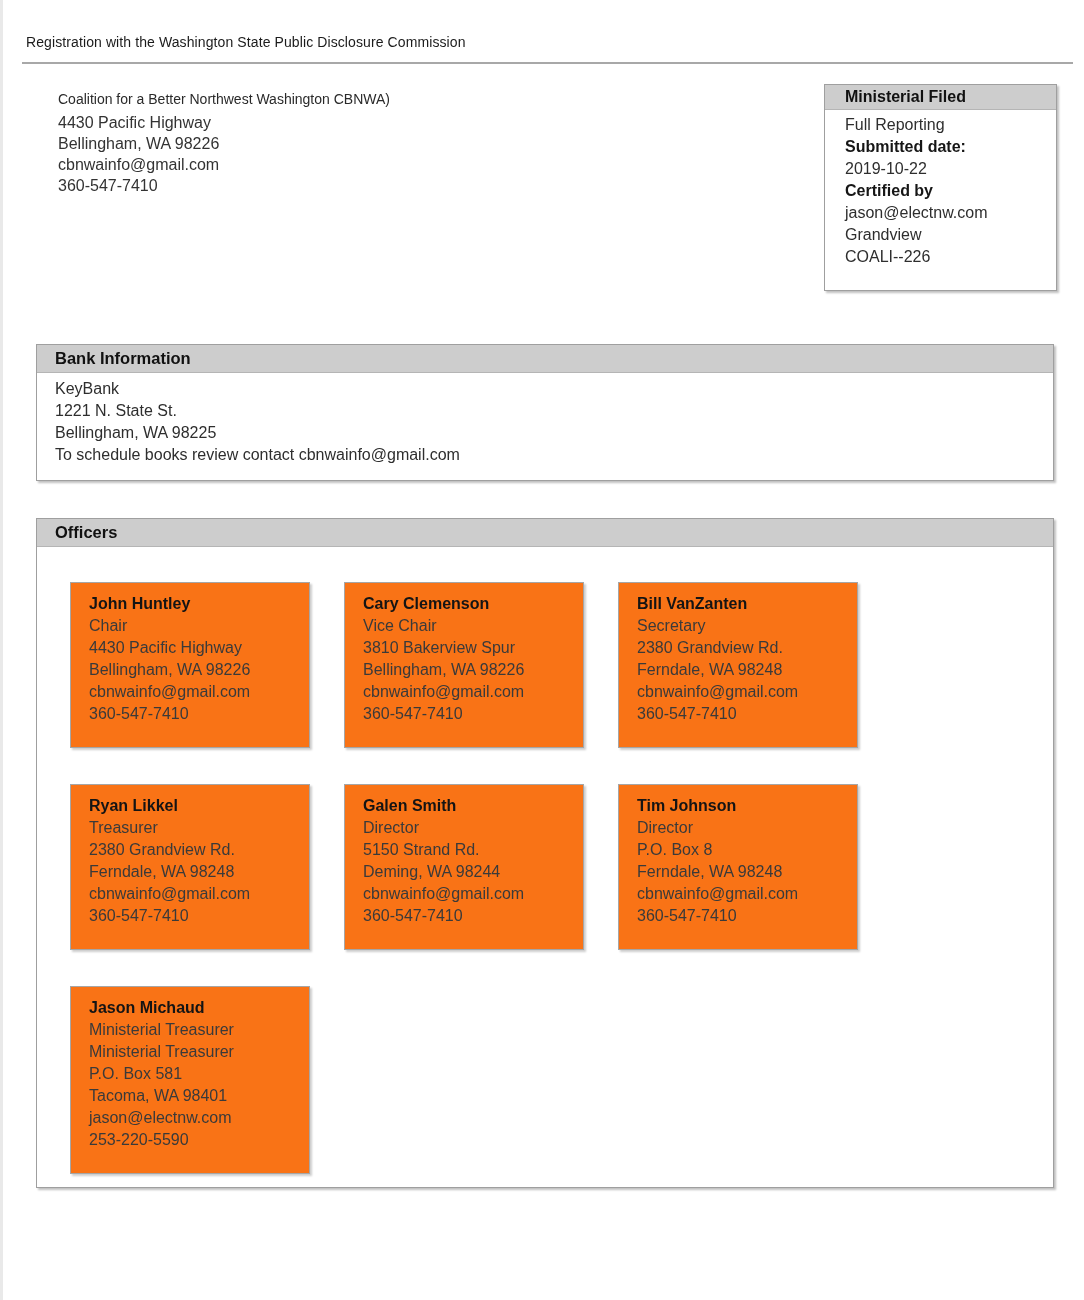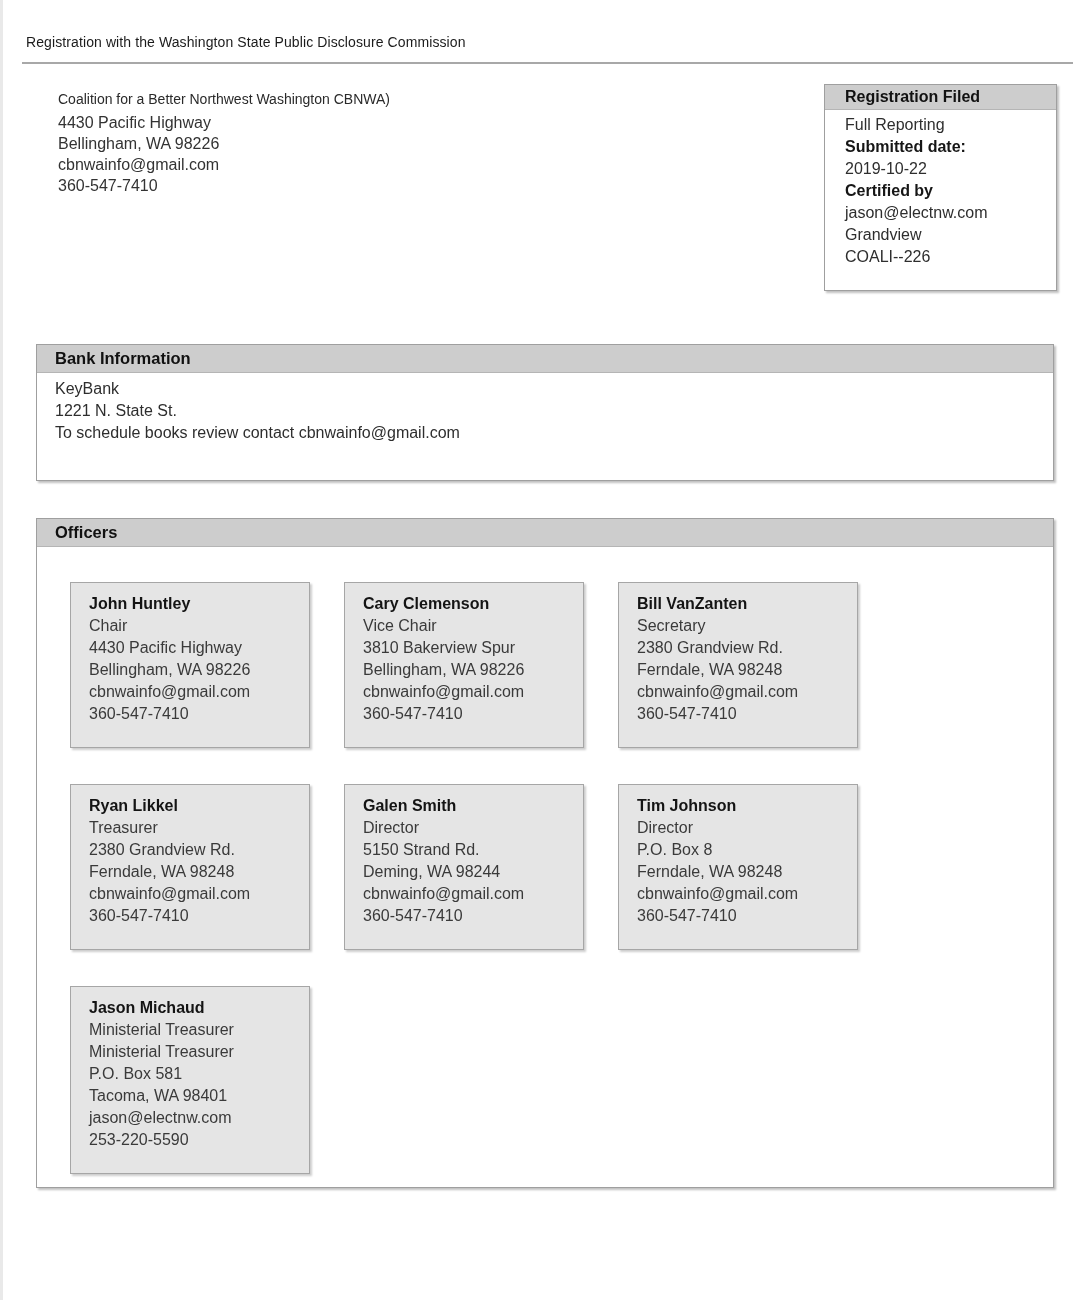--- a/index.html
+++ b/index.html
@@ -108,21 +108,21 @@
     display: flex;
     flex-wrap: wrap;
     align-items: flex-start;
     column-gap: 34px;
     row-gap: 36px;
     padding: 35px 20px 24px 33px;
   }
   .card {
     box-sizing: border-box;
     width: 240px;
-    background: #e5e5e5;
+    background: #f97316;
     border: 1px solid #a6a6a6;
     box-shadow: 2px 2px 2px rgba(0,0,0,0.2);
     padding: 10px 18px 22px 18px;
     font-size: 16px;
     line-height: 22px;
     color: #3a3a3a;
   }
   .card .officer-name {
     font-weight: bold;
     color: #141414;
@@ -140,37 +140,38 @@
 
   <div class="org-block">
     <div class="org-name">Coalition for a Better Northwest Washington CBNWA)</div>
     <div>4430 Pacific Highway</div>
     <div>Bellingham, WA 98226</div>
     <div>cbnwainfo@gmail.com</div>
     <div>360-547-7410</div>
   </div>
 
   <aside class="reg-box">
-    <div class="box-header">Registration Filed</div>
+    <div class="box-header">Ministerial Filed</div>
     <div class="box-body">
       <div>Full Reporting</div>
       <div class="bold">Submitted date:</div>
       <div>2019-10-22</div>
       <div class="bold">Certified by</div>
       <div>jason@electnw.com</div>
       <div>Grandview</div>
       <div>COALI--226</div>
     </div>
   </aside>
 
   <section class="panel bank">
     <div class="panel-header">Bank Information</div>
     <div class="panel-body">
       <div>KeyBank</div>
       <div>1221 N. State St.</div>
+      <div>Bellingham, WA 98225</div>
       <div>To schedule books review contact cbnwainfo@gmail.com</div>
     </div>
   </section>
 
   <section class="panel officers">
     <div class="panel-header">Officers</div>
     <div class="cards" id="officer-cards">
         <div class="card">
           <div class="officer-name">John Huntley</div>
           <div>Chair</div>

